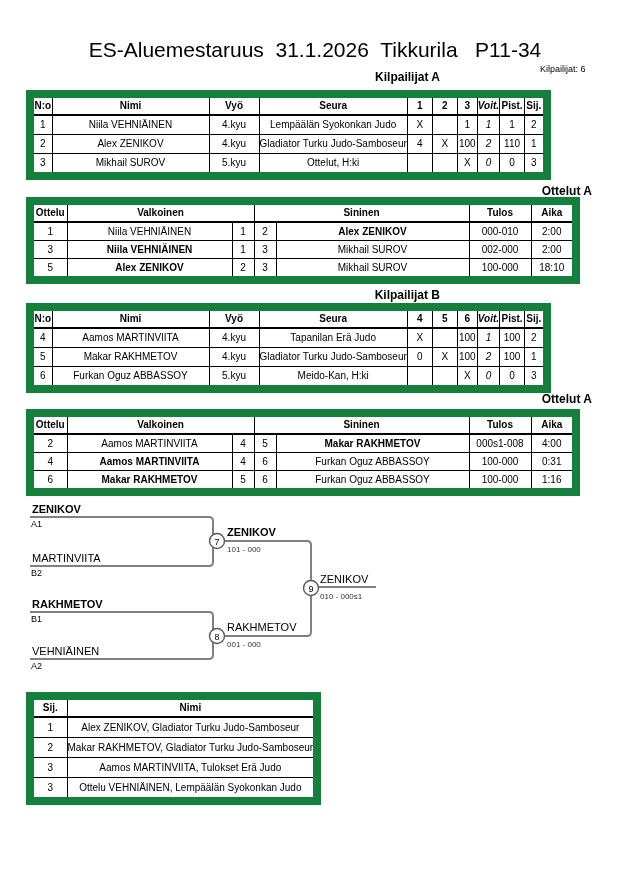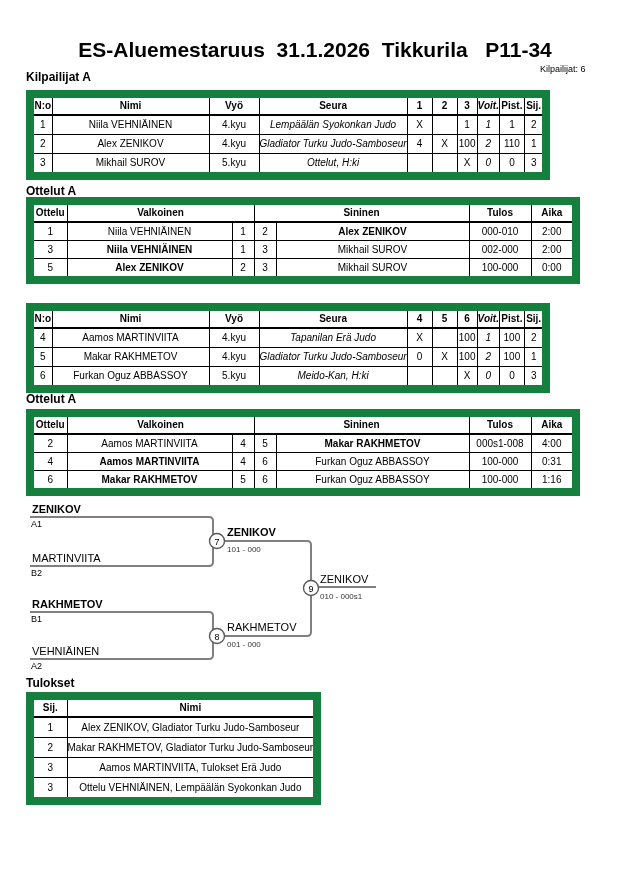--- a/index.html
+++ b/index.html
@@ -4,39 +4,39 @@
 <style>
   html,body{margin:0;padding:0;background:#e8e8e8;}
   .page{
     position:relative;width:630px;height:891px;background:#ffffff;
     font-family:"Liberation Sans", sans-serif;color:#000;overflow:hidden;
     margin:0 auto;
   }
   .abs{position:absolute;}
   .title{
     top:38px;left:0;width:630px;text-align:center;
-    font-size:21px;font-weight:bold;white-space:pre;letter-spacing:0px;
+    font-size:21px;font-weight:normal;white-space:pre;letter-spacing:0px;
   }
   .competitors{top:64px;left:540px;font-size:9px;}
-  .section-label{font-size:12px;font-weight:bold;text-align:left;}
+  .section-label{font-size:12px;font-weight:bold;text-align:right;}
   .lbl-pool-a{top:70px;left:26px;width:414px;}
   .lbl-matches-a{top:184px;left:26px;width:566px;}
   .lbl-pool-b{top:288px;left:26px;width:414px;}
   .lbl-matches-b{top:392px;left:26px;width:566px;}
   .lbl-results{top:676px;left:26px;width:325px;}
 
   table.sheet{border-collapse:collapse;table-layout:fixed;border:8px solid #15803d;}
   table.sheet th, table.sheet td{
     border:1px solid #000;font-size:10px;padding:0;text-align:center;
     overflow:visible;vertical-align:middle;line-height:1;
   }
   table.sheet th{font-weight:bold;border-bottom:2px solid #000;height:16px;}
   td.sep, th.sep{border-left:2px solid #000;font-style:italic;}
   td.left{text-align:left;padding-left:5px;}
-  td.club{text-align:left;padding-left:5px;white-space:nowrap;font-style:italic;}
+  td.club{text-align:left;padding-left:5px;white-space:nowrap;}
   td.pname{text-align:left;padding-left:8px;}
   td.rname{text-align:left;padding-left:8px;white-space:nowrap;}
   .kilp td{height:18px;}
   .ottl td{height:17px;}
   .rslt td{height:19px;}
   .rslt th{height:18px;}
   .t-pool-a{top:90px;left:26px;}
   .t-matches-a{top:197px;left:26px;}
   .t-pool-b{top:303px;left:26px;}
   .t-matches-b{top:409px;left:26px;}
@@ -160,25 +160,26 @@
       <td>002-000</td>
       <td>2:00</td>
     </tr>
     <tr>
       <td>5</td>
       <td class="pname" style="font-weight: bold;">Alex ZENIKOV</td>
       <td>2</td>
       <td>3</td>
       <td class="pname">Mikhail SUROV</td>
       <td>100-000</td>
-      <td>0:00</td>
-    </tr>
-  </tbody>
-    </table>
-
+      <td>18:10</td>
+    </tr>
+  </tbody>
+    </table>
+
+  <div class="abs section-label lbl-pool-b">Kilpailijat B</div>
   <table class="abs sheet kilp t-pool-b">
     <colgroup>
       <col style="width:22px">
         <col style="width:157px">
         <col style="width:50px">
         <col style="width:120px">
       <col style="width:25px">
         <col style="width:25px">
         <col style="width:20px">
       <col style="width:22px">
@@ -311,21 +312,20 @@
     <text class="b-num" x="197" y="144.5">8</text>
     <text class="b-name" x="207" y="136">RAKHMETOV</text>
     <text class="b-score" x="207" y="152">001 - 000</text>
 
     <circle class="b-circle" cx="291" cy="93" r="7.5"></circle>
     <text class="b-num" x="291" y="96.5">9</text>
     <text class="b-name" x="300" y="88">ZENIKOV</text>
     <text class="b-score" x="300" y="104">010 - 000s1</text>
   </svg>
 
-  <div class="abs section-label lbl-results">Tulokset</div>
   <table class="abs sheet rslt t-results">
     <colgroup>
       <col style="width:37px">
         <col style="width:250px">
     </colgroup>
     <tbody>
         <tr>
       <th>Sij.</th>
       <th>Nimi</th>
     </tr>

